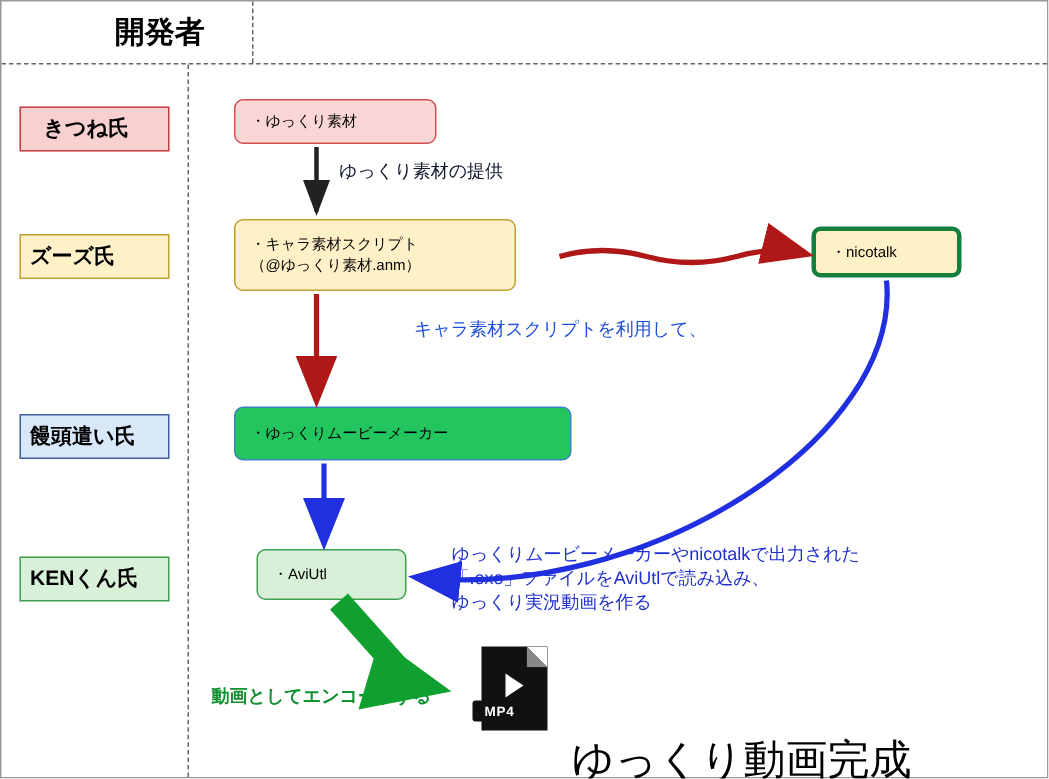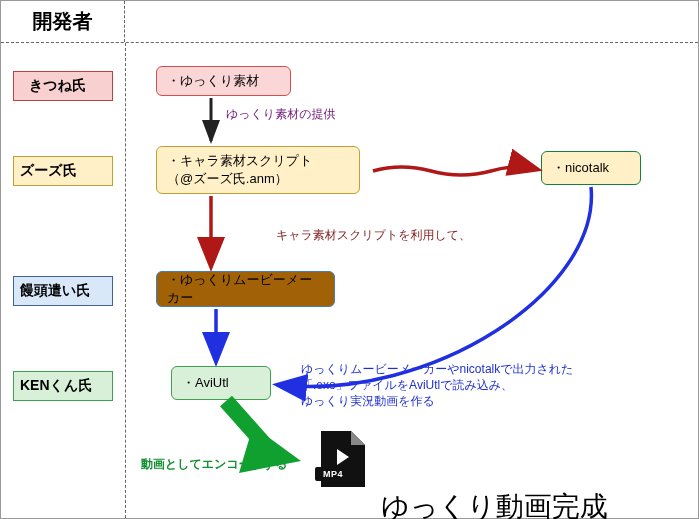--- a/index.html
+++ b/index.html
@@ -1,36 +1,36 @@
 <!DOCTYPE html>
 <html><head>
 <meta charset="utf-8">
 <style>
   * { box-sizing: border-box; margin: 0; padding: 0; }
   body { font-family: "Meiryo", "Hiragino Sans", sans-serif; background: #fff; }
   .canvas { position: relative; width: 699px; height: 519px; border: 1px solid #999; }
-  .header-row { position: absolute; top: 0; left: 0; right: 0; height: 42px; display: flex; border-bottom: 1px dashed #666; }
+  .header-row { position: absolute; top: 0; left: 0; right: 0; height: 42px; display: flex; border-bottom: 1px dashed #666; padding-left: 44px; }
   .header-left { width: 124px; border-right: 1px dashed #666; display:flex;align-items:center;justify-content:center;font-size:20px;font-weight:bold; }
   .header-right { flex:1; display:flex;align-items:center;justify-content:center;font-size:20px;font-weight:bold; }
   .vline { position:absolute; left:124px; top:42px; bottom:0; border-right:1px dashed #666; }
   .dev-label { position:absolute; left:12px; width:100px; height:30px; border:1px solid #333; display:flex;align-items:center;padding-left:6px;font-size:14px;font-weight:bold; }
   .dev-kitsune { top:70px; background:#f9d0d0; border-color:#c04040;padding-left:15px; }
   .dev-zuzu    { top:155px; background:#fff0c8; border-color:#c0a030; }
   .dev-manju   { top:275px; background:#d8e8f8; border-color:#4060a0; }
   .dev-ken     { top:370px; background:#d8f0d8; border-color:#40a050; }
-  .node { position:absolute; border-radius:6px; font-size:13px; padding:6px 10px; display:flex;align-items:center; }
+  .node { position:absolute; border-radius:6px; font-size:10px; padding:6px 10px; display:flex;align-items:center; }
   .n-yukkuri-mat { left:155px; top:65px; width:135px; height:30px; background:#fbd6d6; border:1px solid #d05050; }
-  .n-script { left:155px; top:145px; width:204px; height:48px; background:#fff0c8; border:1px solid #c0a030; }
-  .n-nicotalk { left:540px; top:150px; width:100px; height:34px; background:#fff0c8; border:1px solid #15803d; }
-  .n-ymm { left:155px; top:270px; width:179px; height:36px; background:#a16207; border:1px solid #4080c0;justify-content:center; }
+  .n-script { left:155px; top:145px; width:188px; height:48px; background:#fff0c8; border:1px solid #c0a030; }
+  .n-nicotalk { left:540px; top:150px; width:100px; height:34px; background:#fff0c8; border:3px solid #15803d; }
+  .n-ymm { left:155px; top:270px; width:225px; height:36px; background:#22c55e; border:1px solid #4080c0; }
   .n-aviutl { left:170px; top:365px; width:100px; height:34px; background:#d8f0d8; border:1px solid #40a050; }
 
   .annot { position:absolute; font-size:12px; line-height:1.35; }
-  .a-provide { left:225px; top:105px; color:#701a75; }
-  .a-scriptuse { left:275px; top:226px; color:#7f1d1d; }
+  .a-provide { left:225px; top:105px; color:#0f172a; }
+  .a-scriptuse { left:275px; top:210px; color:#1d4ed8; }
   .a-aviutl { left:300px; top:360px; color:#2030d0; }
   .a-encode { left:140px; top:455px; color:#109030; font-weight:bold; }
 
   .final { position:absolute; left:380px; top:450px; font-size:28px; font-weight:500;margin-top:37px; }
   .mp4icon { position:absolute; left:320px; top:430px; width:44px; height:56px; }
   .mp4icon .page { width:44px; height:56px; background:#111; position:relative; }
   .mp4icon .fold { position:absolute; top:0; right:0; width:14px; height:14px; background:#fff; clip-path: polygon(0 0, 100% 100%, 100% 0); }
   .mp4icon .fold2 { position:absolute; top:0; right:0; width:14px; height:14px; background:#888; clip-path: polygon(0 0, 100% 100%, 0 100%); }
   .mp4icon .tag { position:absolute; left:-6px; bottom:6px; width:36px; height:14px; background:#111; color:#fff; font-size:9px; font-weight:bold; display:flex;align-items:center;justify-content:center; border-radius:2px; letter-spacing:0.5px; }
   .mp4icon .play { position:absolute; left:16px; top:18px; width:0;height:0;border-left:12px solid #fff;border-top:8px solid transparent;border-bottom:8px solid transparent; }
@@ -51,21 +51,21 @@
   <div class="dev-label dev-zuzu">ズーズ氏</div>
   <div class="dev-label dev-ken">KENくん氏</div>
   <div class="dev-label dev-manju">饅頭遣い氏</div>
 
   <div class="node n-yukkuri-mat">
     <span>・ゆっくり素材</span>
   </div>
   <div class="node n-script">
     <div>
       <div>・キャラ素材スクリプト</div>
-      <div>（@ズーズ氏.anm）</div>
+      <div>（@ゆっくり素材.anm）</div>
     </div>
   </div>
   <div class="node n-nicotalk">
     <span>・nicotalk</span>
   </div>
   <div class="node n-ymm">
     <span>・ゆっくりムービーメーカー</span>
   </div>
   <div class="node n-aviutl">
     <span>・AviUtl</span>

